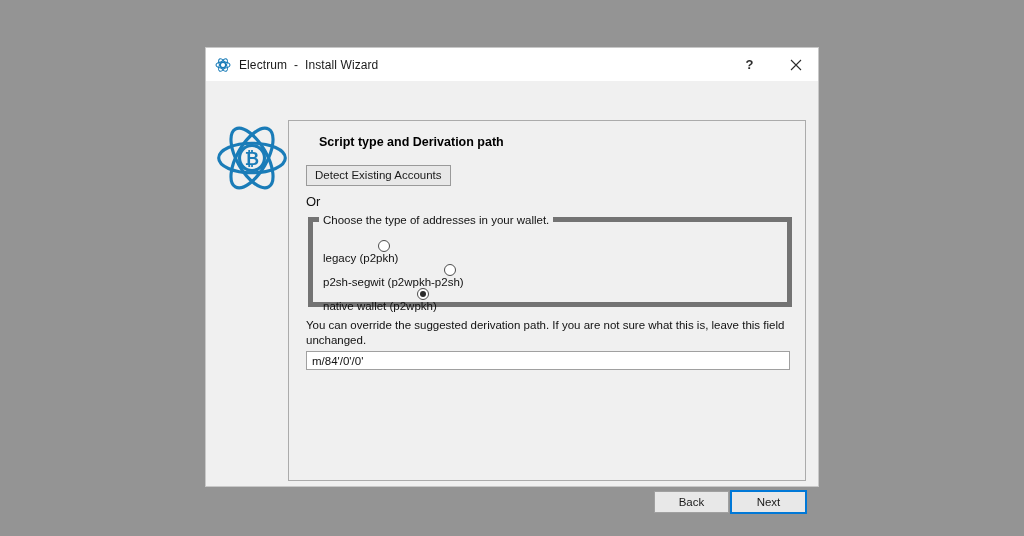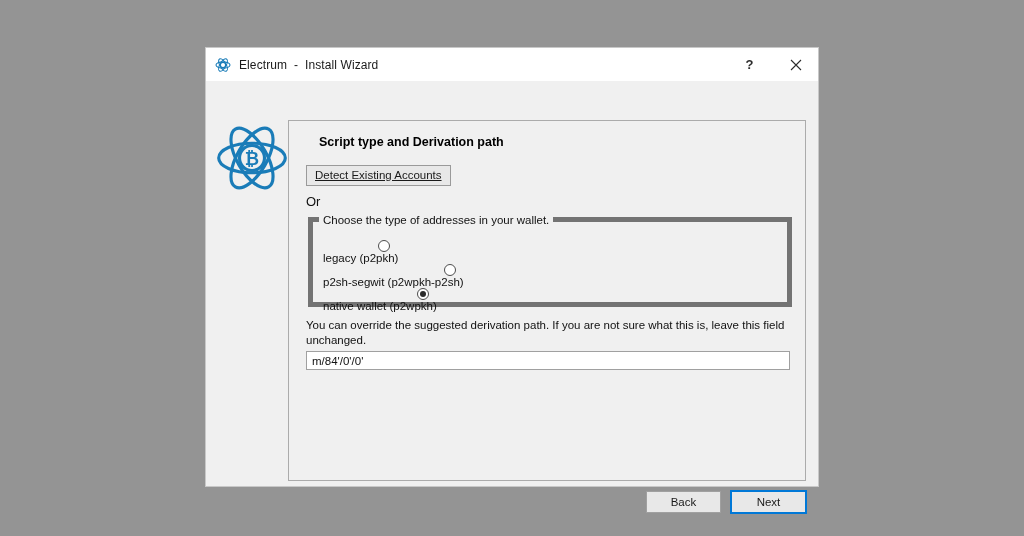--- a/index.html
+++ b/index.html
@@ -105,21 +105,20 @@
     height: 21px;
     padding: 0 8px;
     background: #e8e8e8;
     border: 1px solid #9a9a9a;
     font-family: "Liberation Sans", sans-serif;
     font-size: 11.5px;
     color: #1a1a1a;
     line-height: 19px;
     box-sizing: border-box;
     cursor: default;
-    text-decoration: underline;
   }
 
   #or-label {
     position: absolute;
     left: 17px;
     top: 73px;
     font-size: 13px;
     color: #111111;
   }
 
@@ -206,21 +205,21 @@
     padding: 0 5px;
     outline: none;
   }
 
   
   #footer {
     position: absolute;
     right: 12px;
     top: 410px;
     display: flex;
-    gap: 10px;
+    gap: 2px;
   }
   .footer-btn {
     width: 75px;
     height: 22px;
     font-family: "Liberation Sans", sans-serif;
     font-size: 11.5px;
     color: #1a1a1a;
     background: #e8e8e8;
     border: 1px solid #a0a0a0;
     box-sizing: border-box;

